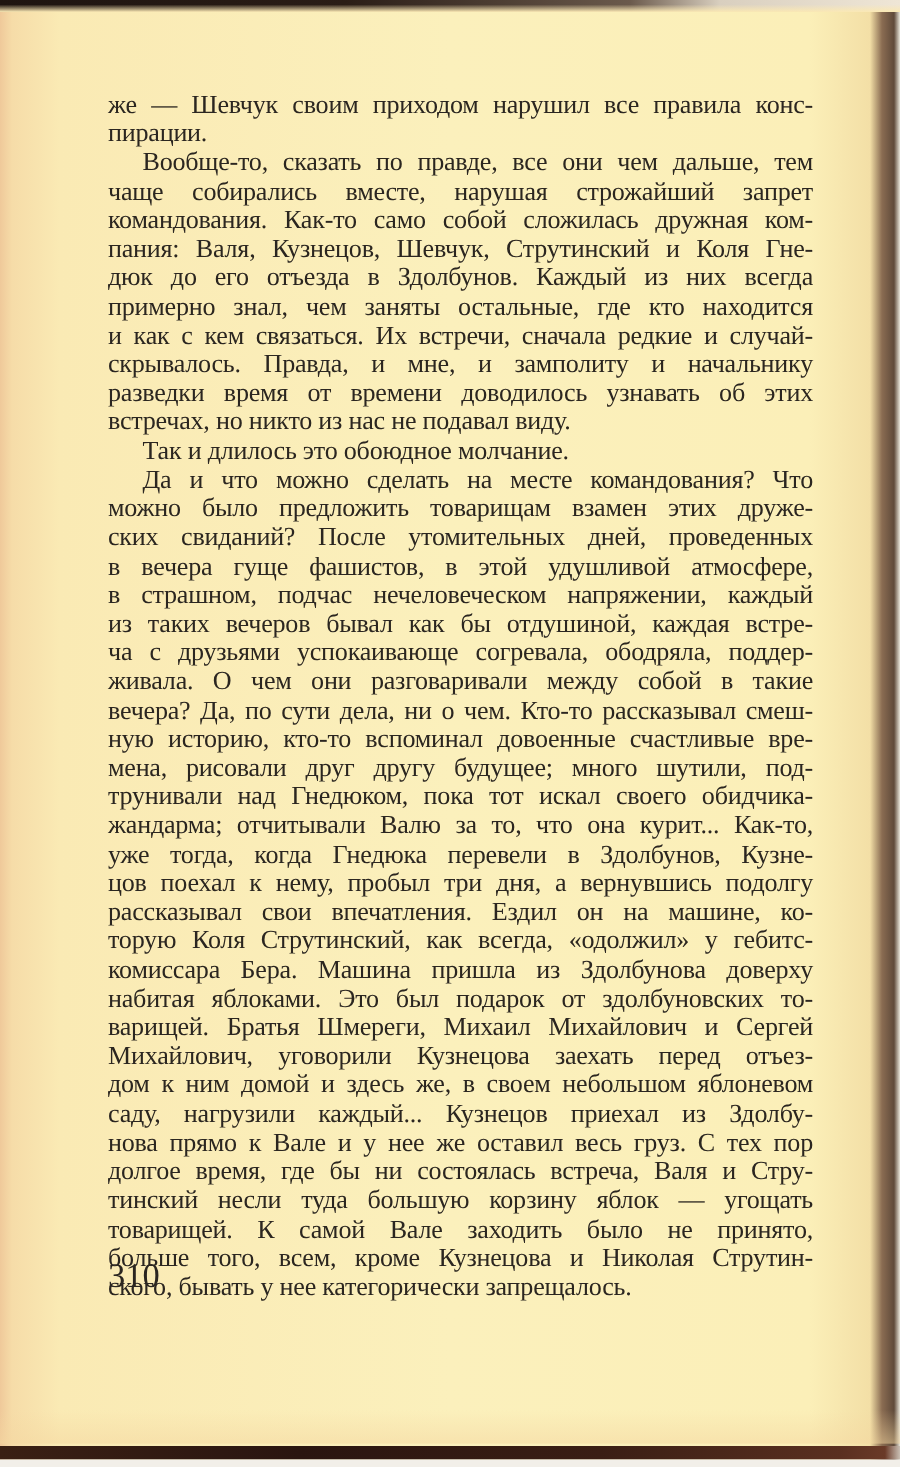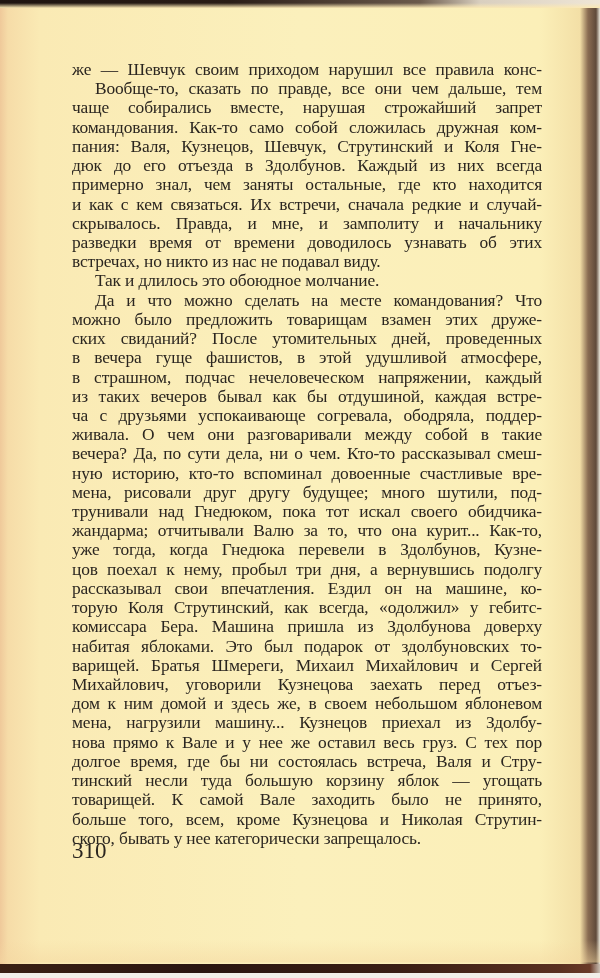--- a/index.html
+++ b/index.html
@@ -53,20 +53,21 @@
 </head>
 <body>
 
 <div class="page">
   <div class="page-inner"></div>
   <div class="top-edge"></div>
   <div class="top-edge-fade"></div>
 
   <div class="text-block" id="text-block">
       <div class="line">же — Шевчук своим приходом нарушил все правила конс-</div>
+      <div class="line last">пирации.</div>
       <div class="line indent">Вообще-то, сказать по правде, все они чем дальше, тем</div>
       <div class="line">чаще собирались вместе, нарушая строжайший запрет</div>
       <div class="line">командования. Как-то само собой сложилась дружная ком-</div>
       <div class="line">пания: Валя, Кузнецов, Шевчук, Струтинский и Коля Гне-</div>
       <div class="line">дюк до его отъезда в Здолбунов. Каждый из них всегда</div>
       <div class="line">примерно знал, чем заняты остальные, где кто находится</div>
       <div class="line">и как с кем связаться. Их встречи, сначала редкие и случай-</div>
       <div class="line">скрывалось. Правда, и мне, и замполиту и начальнику</div>
       <div class="line">разведки время от времени доводилось узнавать об этих</div>
       <div class="line last">встречах, но никто из нас не подавал виду.</div>
@@ -86,21 +87,21 @@
       <div class="line">жандарма; отчитывали Валю за то, что она курит... Как-то,</div>
       <div class="line">уже тогда, когда Гнедюка перевели в Здолбунов, Кузне-</div>
       <div class="line">цов поехал к нему, пробыл три дня, а вернувшись подолгу</div>
       <div class="line">рассказывал свои впечатления. Ездил он на машине, ко-</div>
       <div class="line">торую Коля Струтинский, как всегда, «одолжил» у гебитс-</div>
       <div class="line">комиссара Бера. Машина пришла из Здолбунова доверху</div>
       <div class="line">набитая яблоками. Это был подарок от здолбуновских то-</div>
       <div class="line">варищей. Братья Шмереги, Михаил Михайлович и Сергей</div>
       <div class="line">Михайлович, уговорили Кузнецова заехать перед отъез-</div>
       <div class="line">дом к ним домой и здесь же, в своем небольшом яблоневом</div>
-      <div class="line">мена, нагрузили машину... Кузнецов приехал из Здолбу-</div>
+      <div class="line">саду, нагрузили каждый... Кузнецов приехал из Здолбу-</div>
       <div class="line">нова прямо к Вале и у нее же оставил весь груз. С тех пор</div>
       <div class="line">долгое время, где бы ни состоялась встреча, Валя и Стру-</div>
       <div class="line">тинский несли туда большую корзину яблок — угощать</div>
       <div class="line">товарищей. К самой Вале заходить было не принято,</div>
       <div class="line">больше того, всем, кроме Кузнецова и Николая Струтин-</div>
       <div class="line last">ского, бывать у нее категорически запрещалось.</div>
     </div>
 
   <div class="page-number">310</div>
 

